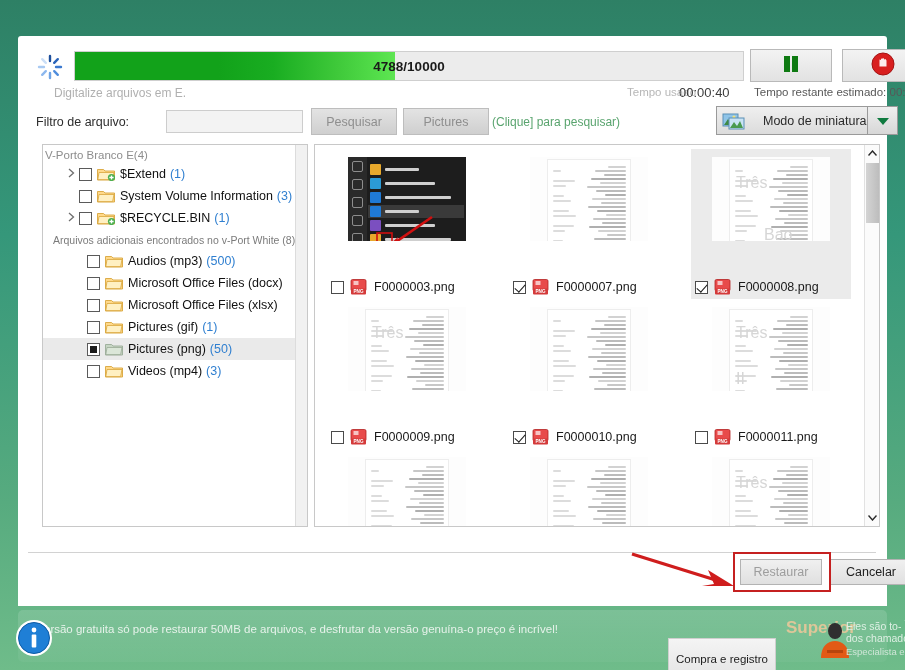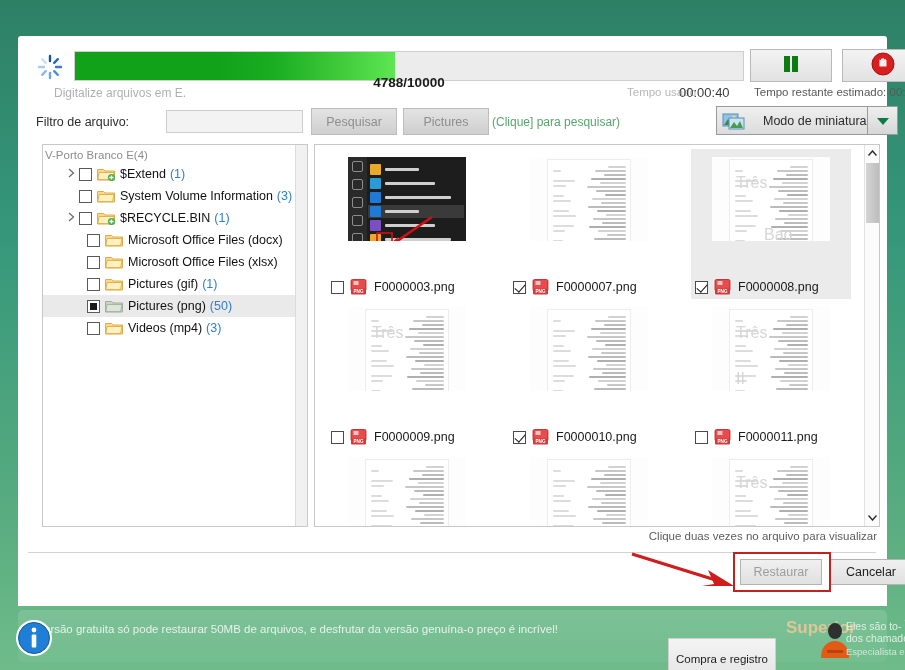--- a/index.html
+++ b/index.html
@@ -50,21 +50,21 @@
     background: #ececec; border: 1px solid #cfcfcf;
   }
   .pbar-fill {
     position: absolute; left: 0; top: 0; height: 100%;
     background: linear-gradient(90deg,
         #12a21a 0%, #12a21a 45%, #19ad21 62%, #3fc93a 82%, #56e04c 96%, #5fe553 100%);
   }
   .pbar-label {
     position: absolute; left: 0; top: 0; width: 100%; height: 100%;
     display: flex; align-items: center; justify-content: center;
-    font-size: 13.5px; font-weight: bold; color: #1a1a1a; margin-top: 16px;
+    font-size: 13.5px; font-weight: bold; color: #1a1a1a;
   }
   .ctrl-btn {
     position: absolute; top: 1px; width: 82px; height: 33px;
     background: linear-gradient(180deg,#f3f3f3,#e2e2e2);
     border: 1px solid #b9b9b9;
     display: flex; align-items: center; justify-content: center;
   }
   .btn-pause { left: 714px; }
   .btn-stop  { left: 806px; }
 
@@ -415,21 +415,32 @@
             <span class="folder"><svg width="18" height="14" viewBox="0 0 18 14">
                 <path d="M0.5,2.5 L0.5,13 L17.5,13 L17.5,4 L8,4 L6.6,2.5 Z" fill="#ffd98a" stroke="#d9a63c" stroke-width="0.9"></path>
                 <path d="M2,5.5 L17,5.5 L15.6,12.6 L0.8,12.6 Z" fill="#fff0c2" stroke="#d9a63c" stroke-width="0.8"></path>
                 <circle cx="14.5" cy="10.5" r="3.6" fill="#4caf50"></circle>
                 <path d="M14.5,8.4 L14.5,12.6 M12.4,10.5 L16.6,10.5" stroke="#fff" stroke-width="1.3"></path>
               </svg></span>
             <span class="tlabel">$RECYCLE.BIN</span>
             <span class="tcount">(1)</span>
           </div>
         </div>
+      <div class="tree-note">Arquivos adicionais encontrados no v-Port White (8)</div>
       <div id="tree-extra">
+          <div class="trow">
+            <span class="indent2"></span>
+            <span class="cbox"></span>
+            <span class="folder"><svg width="18" height="14" viewBox="0 0 18 14">
+                <path d="M0.5,2.5 L0.5,13 L17.5,13 L17.5,4 L8,4 L6.6,2.5 Z" fill="#ffd98a" stroke="#d9a63c" stroke-width="0.9"></path>
+                <path d="M2,5.5 L17,5.5 L15.6,12.6 L0.8,12.6 Z" fill="#fff0c2" stroke="#d9a63c" stroke-width="0.8"></path>
+              </svg></span>
+            <span class="tlabel">Audios (mp3)</span>
+            <span class="tcount">(500)</span>
+          </div>
           <div class="trow">
             <span class="indent2"></span>
             <span class="cbox"></span>
             <span class="folder"><svg width="18" height="14" viewBox="0 0 18 14">
                 <path d="M0.5,2.5 L0.5,13 L17.5,13 L17.5,4 L8,4 L6.6,2.5 Z" fill="#ffd98a" stroke="#d9a63c" stroke-width="0.9"></path>
                 <path d="M2,5.5 L17,5.5 L15.6,12.6 L0.8,12.6 Z" fill="#fff0c2" stroke="#d9a63c" stroke-width="0.8"></path>
               </svg></span>
             <span class="tlabel">Microsoft Office Files (docx)</span>
           </div>
           <div class="trow">
@@ -937,21 +948,20 @@
         </div>
         <div class="sb-thumbx"></div>
         <div class="sb-arrow" style="bottom:0">
           <svg width="9" height="6" viewBox="0 0 9 6">
               <path d="M0.5,0.5 L4.5,5 L8.5,0.5" stroke="#2a2a2a" stroke-width="1.4" fill="none"></path>
             </svg>
         </div>
       </div>
     </div>
 
-    <div class="dblclick-hint">Clique duas vezes no arquivo para visualizar</div>
     <div class="hr"></div>
 
     <div class="restore-wrap">
       <div class="abtn btn-restaurar">Restaurar</div>
     </div>
     <div class="abtn btn-cancelar">Cancelar</div>
     <div class="redbox"></div>
     <div class="redarrow">
       <svg width="120" height="48" viewBox="0 0 120 48">
         <path d="M2,6 L92,34" stroke="#cf1d1d" stroke-width="3.4" fill="none"></path>

